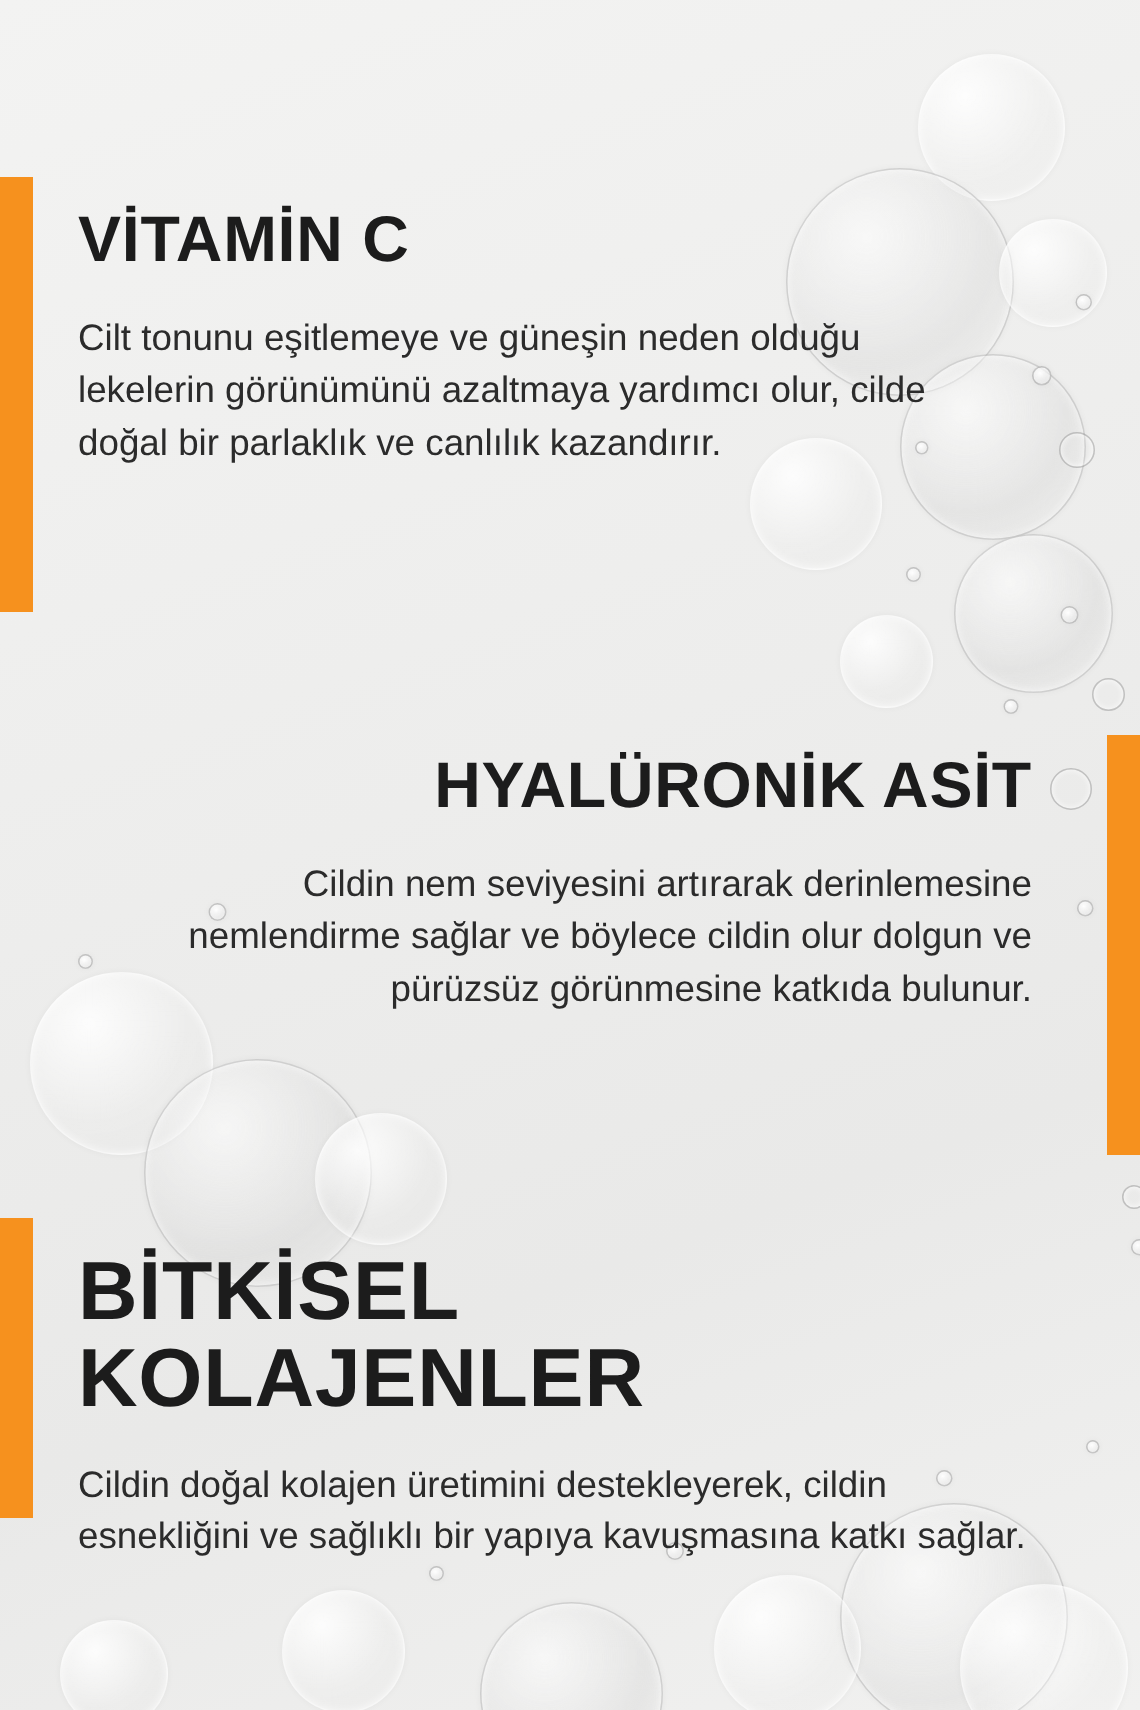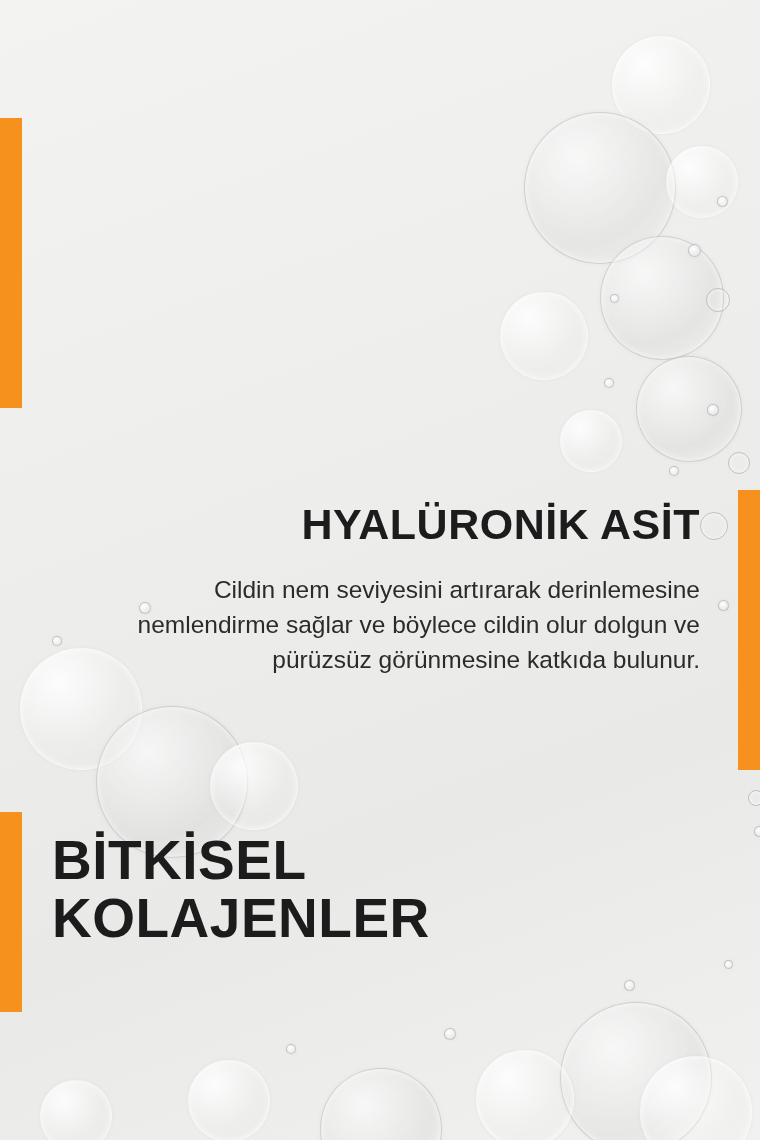--- a/index.html
+++ b/index.html
@@ -72,21 +72,21 @@
     color: #2b2b2b;
     margin: 0;
     line-height: 1.42;
     font-weight: 400;
   }
 
   #block-vitamin-c { left: 52px; top: 138px; width: 600px; }
   #block-vitamin-c .heading { font-size: 43px; }
   #block-vitamin-c .body { font-size: 24.5px; }
 
-  #block-hyaluronik { left: 90px; top: 502px; width: 610px; text-align: right; }
+  #block-hyaluronik { left: 78px; top: 502px; width: 610px; text-align: right; }
   #block-hyaluronik .heading { font-size: 43px; }
   #block-hyaluronik .body { font-size: 24.5px; }
 
   #block-bitkisel { left: 52px; top: 832px; width: 640px; }
   #block-bitkisel .heading { font-size: 55px; }
   #block-bitkisel .body { font-size: 24.5px; }
 </style>
 </head>
 <body>
 
@@ -126,23 +126,28 @@
     <div class="bub tiny" style="left:286px; top:1044px; width:8px;  height:8px;"></div>
     <div class="bub tiny" style="left:624px; top:980px;  width:9px;  height:9px;"></div>
     <div class="bub tiny" style="left:724px; top:960px;  width:7px;  height:7px;"></div>
     <div class="bub" style="left:40px;  top:1080px; width:70px;  height:70px;"></div>
   </div>
 
   <div class="accent-bar" id="accent-1"></div>
   <div class="accent-bar" id="accent-2"></div>
   <div class="accent-bar" id="accent-3"></div>
 
+  <div class="block" id="block-vitamin-c">
+    <h2 class="heading">VİTAMİN C</h2>
+    <p class="body">Cilt tonunu eşitlemeye ve güneşin neden olduğu lekelerin görünümünü azaltmaya yardımcı olur, cilde doğal bir parlaklık ve canlılık kazandırır.</p>
+  </div>
 
   <div class="block" id="block-hyaluronik">
     <h2 class="heading">HYALÜRONİK ASİT</h2>
     <p class="body">Cildin nem seviyesini artırarak derinlemesine nemlendirme sağlar ve böylece cildin olur dolgun ve pürüzsüz görünmesine katkıda bulunur.</p>
   </div>
 
   <div class="block" id="block-bitkisel">
     <h2 class="heading">BİTKİSEL KOLAJENLER</h2>
+    <p class="body">Cildin doğal kolajen üretimini destekleyerek, cildin esnekliğini ve sağlıklı bir yapıya kavuşmasına katkı sağlar.</p>
   </div>
 
 </div>
 
 </body></html>

